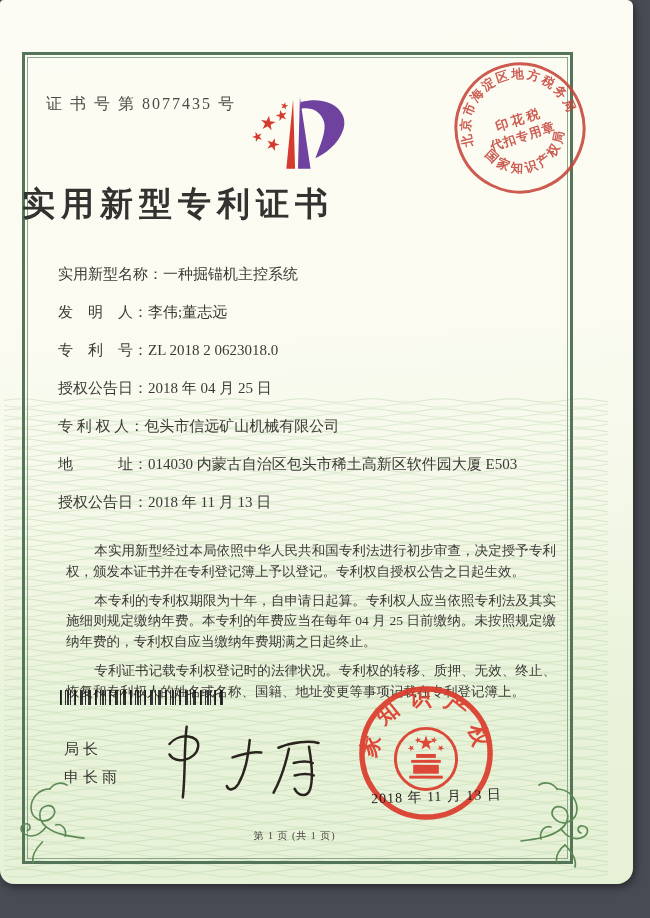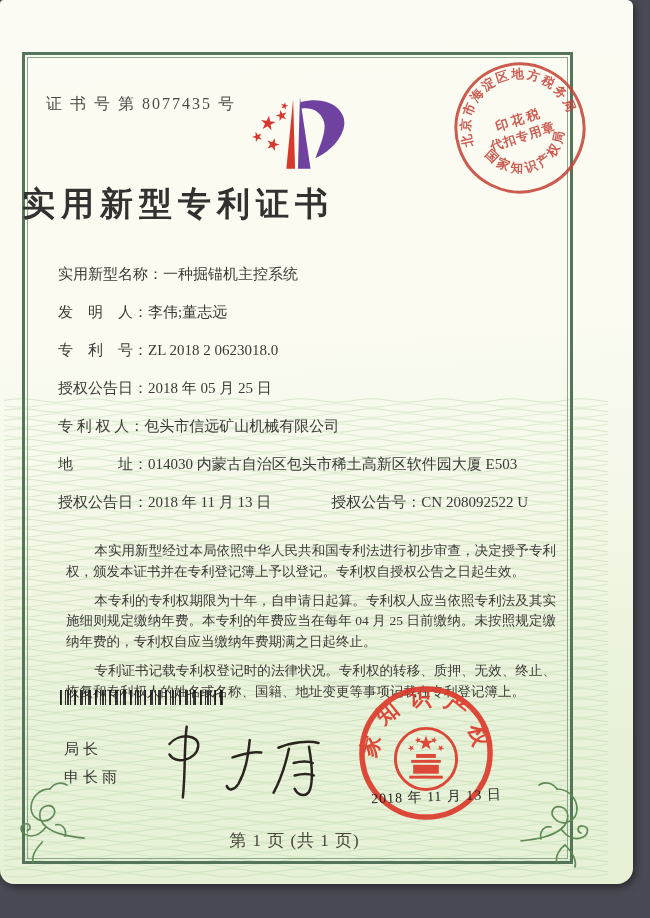--- a/index.html
+++ b/index.html
@@ -45,21 +45,21 @@
 
   .signer-title{position:absolute;left:64px;top:740px;font-size:15px;letter-spacing:4px;color:#35342f;}
   .signer-name{position:absolute;left:64px;top:768px;font-size:15px;letter-spacing:4px;color:#35342f;font-family:Liberation Mono, monospace;}
   .signature{position:absolute;left:158px;top:720px;width:172px;height:88px;}
 
   .office-seal{position:absolute;left:357px;top:684px;width:138px;height:138px;opacity:.92;}
   .seal-date{position:absolute;left:371px;top:788px;font-size:14px;letter-spacing:1px;
     color:#211f1d;transform:rotate(-2deg);}
 
   .page-footer{position:absolute;left:22px;top:829px;width:545px;text-align:center;
-    font-size:17px;letter-spacing:1px;color:#47463f;}
+    font-size:10px;letter-spacing:1px;color:#47463f;}
 
   .ornament-right{position:absolute;left:519px;top:779px;width:76px;height:92px;}
   .ornament-left{position:absolute;left:14px;top:775px;width:72px;height:96px;transform:scaleX(-1);}
 </style>
 </head>
 <body>
 
 <div class="paper">
 
   <svg class="waves" xmlns="http://www.w3.org/2000/svg">
@@ -136,31 +136,30 @@
     <div class="field-row">
       <span class="field-label">实用新型名称：</span><span class="field-value">一种掘锚机主控系统</span>
     </div>
     <div class="field-row">
       <span class="field-label">发　明　人：</span><span class="field-value">李伟;董志远</span>
     </div>
     <div class="field-row">
       <span class="field-label">专　利　号：</span><span class="field-value">ZL 2018 2 0623018.0</span>
     </div>
     <div class="field-row">
-      <span class="field-label">授权公告日：</span><span class="field-value">2018 年 05 月 25 日</span>
+      <span class="field-label">授权公告日：</span><span class="field-value">2018 年 04 月 25 日</span>
     </div>
     <div class="field-row">
       <span class="field-label">专 利 权 人：</span><span class="field-value">包头市信远矿山机械有限公司</span>
     </div>
     <div class="field-row">
       <span class="field-label">地　　　址：</span><span class="field-value">014030 内蒙古自治区包头市稀土高新区软件园大厦 E503</span>
     </div>
     <div class="field-row grant-row">
       <span><span>授权公告日：</span><span>2018 年 11 月 13 日</span></span>
-      <span><span>授权公告号：</span><span>CN 208092522 U</span></span>
     </div>
   </div>
 
   <div class="paragraphs">
     <p>本实用新型经过本局依照中华人民共和国专利法进行初步审查，决定授予专利权，颁发本证书并在专利登记簿上予以登记。专利权自授权公告之日起生效。</p>
     <p>本专利的专利权期限为十年，自申请日起算。专利权人应当依照专利法及其实施细则规定缴纳年费。本专利的年费应当在每年 04 月 25 日前缴纳。未按照规定缴纳年费的，专利权自应当缴纳年费期满之日起终止。</p>
     <p>专利证书记载专利权登记时的法律状况。专利权的转移、质押、无效、终止、恢复和专利权人的姓名或名称、国籍、地址变更等事项记载在专利登记簿上。</p>
   </div>
 
   <div class="barcode"></div>

